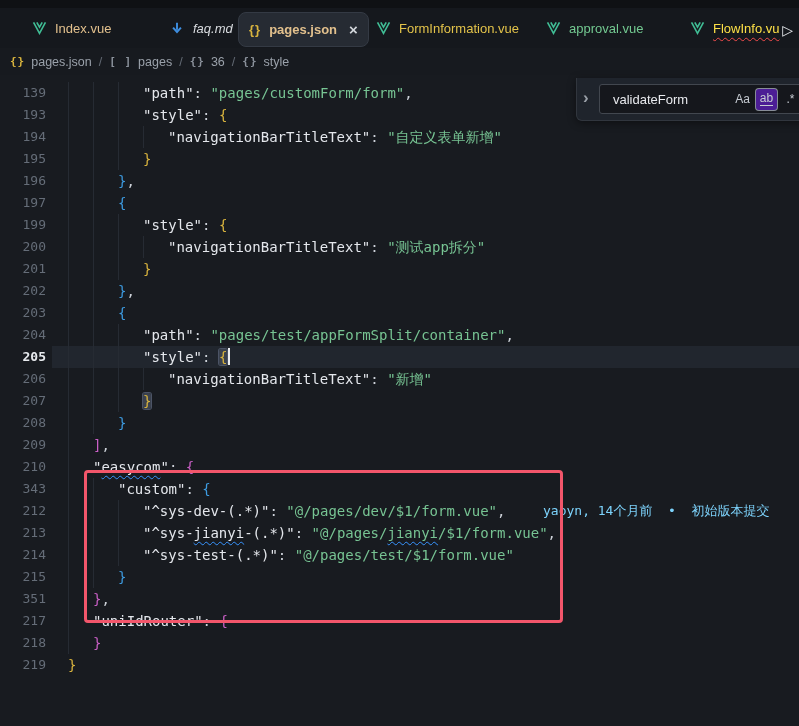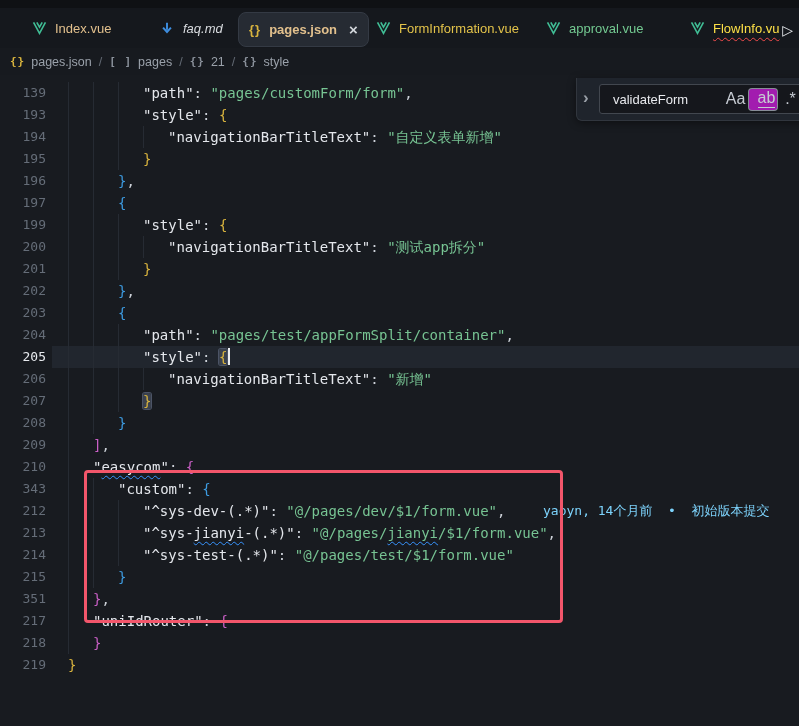--- a/index.html
+++ b/index.html
@@ -23,21 +23,21 @@
                display:flex;align-items:center;padding-left:10px;font-size:12.5px;color:#9aa1aa;}
   .crumb{display:flex;align-items:center;gap:6px;cursor:pointer;}
   .crumb .cicon{font-family:"DejaVu Sans Mono",monospace;font-size:11px;font-weight:700;color:#8b929c;letter-spacing:1px;}
   .crumb .cicon.gold{color:#d9b43e;}
   .crumb-sep{margin:0 7px;color:#636a74;}
   
   .editor{position:absolute;left:0;top:75px;width:100%;height:651px;background:#181b20;padding-top:7px;}
   .line{position:relative;height:22px;font-family:"DejaVu Sans Mono",monospace;font-size:14px;line-height:22px;white-space:pre;}
   .line.active{background:linear-gradient(90deg,rgba(0,0,0,0) 0 52px,#21262e 52px);}
   .lnum{position:absolute;left:0;top:0;width:46px;text-align:right;color:#656d78;font-size:13px;}
-  .line.active .lnum{color:#e7eaee;font-weight:400;}
+  .line.active .lnum{color:#e7eaee;font-weight:700;}
   .guide{position:absolute;top:0;bottom:0;width:1px;background:#262b33;}
   .ltext{position:absolute;top:0;}
   .tk-key{color:#e4e7ec;}
   .tk-pun{color:#ced3da;}
   .tk-str{color:#77c493;}
   .tk-b1{color:#d9b43e;}
   .tk-b2{color:#c95fc5;}
   .tk-b3{color:#3d9be0;}
   .squig{text-decoration:underline wavy #3794ff 1px;text-underline-offset:3px;text-decoration-skip-ink:none;margin-top:44px;}
   .matchbox{background:#3a414e;box-shadow:0 0 0 1px #4c5466;border-radius:2px;}
@@ -47,42 +47,42 @@
   .anno-rect{position:absolute;left:84px;top:470px;width:473px;height:147px;border:3px solid #f2566b;border-radius:4px;pointer-events:none;}
   
   .find-widget{position:absolute;left:576px;top:78px;width:246px;height:42px;background:#1f242c;
                border:1px solid #31363e;border-top:none;border-radius:0 0 6px 6px;box-shadow:0 2px 8px rgba(0,0,0,.45);}
   .find-chevron{position:absolute;left:6px;top:10px;color:#9aa0a8;font-size:17px;font-weight:700;cursor:pointer;}
   .find-field{position:absolute;left:22px;top:6px;width:204px;height:28px;background:#15171c;
               border:1px solid #42474f;border-radius:3px;display:flex;align-items:center;}
   .find-input{flex:1;min-width:0;background:transparent;border:none;outline:none;color:#e8eaee;
               font-size:13px;padding:0 4px 0 13px;font-family:"Liberation Sans",sans-serif;}
   .find-btn{width:21px;height:21px;display:flex;align-items:center;justify-content:center;border-radius:3px;
-            color:#c6cbd2;font-size:16px;margin-right:3px;cursor:pointer;flex:0 0 auto;}
-  .find-btn.on{background:#a21caf;box-shadow:0 0 0 1px #878d97;padding-left:7px;}
+            color:#c6cbd2;font-size:12px;margin-right:3px;cursor:pointer;flex:0 0 auto;}
+  .find-btn.on{background:#4c1d95;box-shadow:0 0 0 1px #878d97;}
   .find-btn .uline{border-bottom:1.5px solid #c6cbd2;line-height:1.05;}
 </style>
 </head>
 <body>
 
 <div class="screen">
   <div class="titlebar-strip"></div>
 
   <div class="tabbar" id="tabbar">
     <span class="tab-overflow" id="taboverflow">▷</span>
   <div class="tab" style="left: 22px;">
         <span class="vicon">
           <svg width="15" height="14" viewBox="0 0 24 22">
             <path d="M2.5 2 L12 19.5 L21.5 2" fill="none" stroke="#40BD95" stroke-width="2.6"></path>
             <path d="M7.7 2 L12 9.6 L16.3 2" fill="none" stroke="#40BD95" stroke-width="2.6"></path>
           </svg>
         </span>
         <span class="label" style="color: rgb(226, 192, 141);">Index.vue</span>
       </div>
-      <div class="tab" style="left: 150px;">
+      <div class="tab" style="left: 160px;">
         <span class="vicon">
           <svg width="14" height="14" viewBox="0 0 16 16">
             <path d="M8 2 V10 M3.5 7.5 L8 12.5 L12.5 7.5" fill="none" stroke="#3E8EE0" stroke-width="2.2"></path>
           </svg>
         </span>
         <span class="label italic" style="color: rgb(216, 219, 223);">faq.md</span>
       </div>
       <div class="tab active" style="left: 238px;">
         <span class="braces-ic" style="color: rgb(217, 180, 62);">{}</span>
         <span class="label" style="color: rgb(226, 192, 141); font-weight: 700;">pages.json</span>
@@ -123,21 +123,21 @@
         <span>pages.json</span>
       </span>
       <span class="crumb-sep">/</span>
       <span class="crumb">
         <span class="cicon">[ ]</span>
         <span>pages</span>
       </span>
       <span class="crumb-sep">/</span>
       <span class="crumb">
         <span class="cicon">{}</span>
-        <span>21</span>
+        <span>36</span>
       </span>
       <span class="crumb-sep">/</span>
       <span class="crumb">
         <span class="cicon">{}</span>
         <span>style</span>
       </span>
     </div>
 
   <div class="editor" id="editor">
       <div class="line"><span class="lnum">139</span><span class="guide" style="left: 68px;"></span><span class="guide" style="left: 93px;"></span><span class="guide" style="left: 118px;"></span><span class="ltext" style="left: 143px;"><span class="tk-key">"path"</span><span class="tk-pun">: </span><span class="tk-str">"pages/customForm/form"</span><span class="tk-pun">,</span></span></div>

